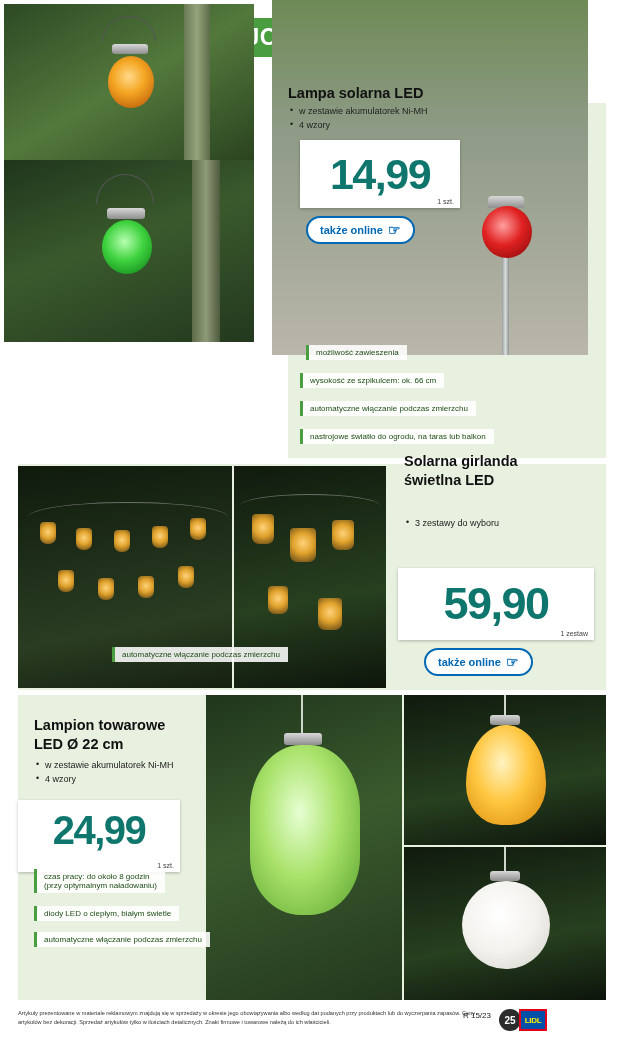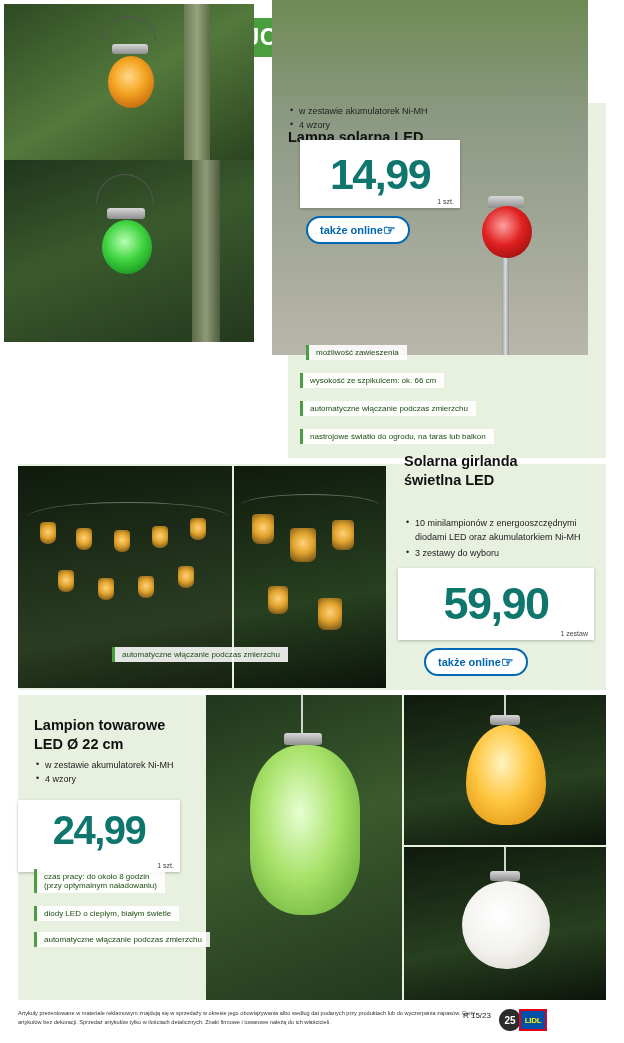--- a/index.html
+++ b/index.html
@@ -75,21 +75,21 @@
     background: #5b6b4a;
   }
   .ph1a { left: 4px; top: 4px; width: 250px; height: 158px; }
   .ph1b { left: 4px; top: 160px; width: 250px; height: 182px; }
   .ph1c { left: 272px; top: 0px; width: 316px; height: 355px; }
 
   
   .p1-title {
     position: absolute;
     left: 288px; top: 85px;
-    font-size: 14.5px; font-weight: bold; color: #111; margin-top: 44px;
+    font-size: 14.5px; font-weight: bold; color: #111;
   }
   .p1-bullets {
     position: absolute;
     left: 290px; top: 105px;
     font-size: 9px; color: #222; line-height: 1.55;
   }
   .p1-bullets li { list-style: none; position: relative; padding-left: 9px; }
   .p1-bullets li:before {
     content: "•"; position: absolute; left: 0; top: -1px; font-size: 9px;
   }
@@ -112,20 +112,21 @@
     font-size: 7px; color: #444;
   }
   .online-badge {
     position: absolute;
     background: #ffffff;
     border: 2px solid #0068b4;
     border-radius: 16px;
     height: 28px;
     display: flex;
     align-items: center;
+    gap: 5px;
     padding: 0 12px;
     color: #0068b4;
     font-weight: bold;
     font-size: 11px;
   }
   .ob1 { left: 306px; top: 216px; }
   .hand { font-size: 14px; line-height: 1; }
 
   .featline {
     position: absolute;
@@ -363,21 +364,20 @@
   <div class="string-lamp" style="left:98px; top:54px; width:22px; height:30px;"></div>
   <div class="string-lamp" style="left:34px; top:120px; width:20px; height:28px;"></div>
   <div class="string-lamp" style="left:84px; top:132px; width:24px; height:32px;"></div>
 </div>
 
 <div class="p2-title">
   <div>Solarna girlanda</div>
   <div>świetlna LED</div>
 </div>
 <ul class="p2-bullets">
-  <li>10 minilampionów z energooszczędnymi diodami LED oraz akumulatorkiem Ni-MH</li>
   <li>3 zestawy do wyboru</li>
 </ul>
 <div class="pricebox pb2">
   <div class="price">59,90</div>
   <div class="unit">1 zestaw</div>
 </div>
 <div class="online-badge ob2">
   <span>także online</span>
   <span class="hand">☞</span>
 </div>

